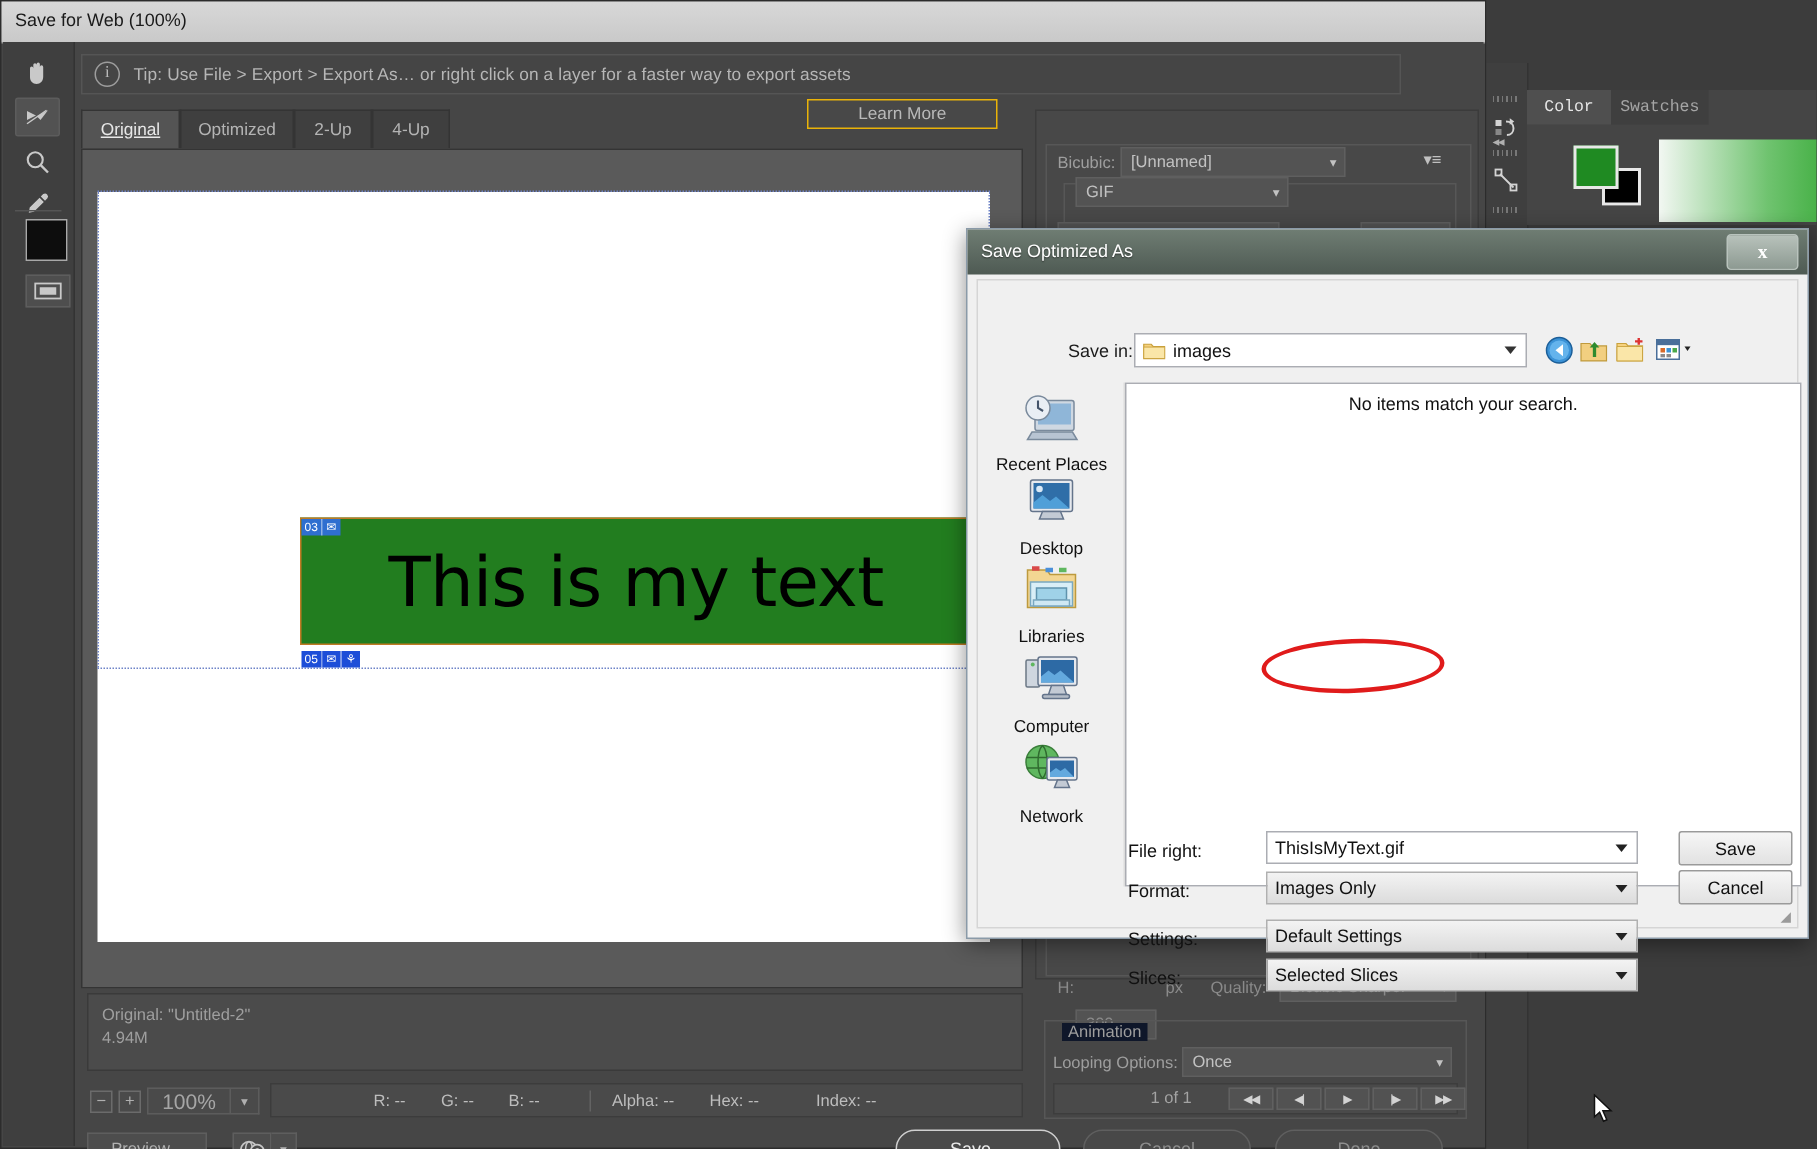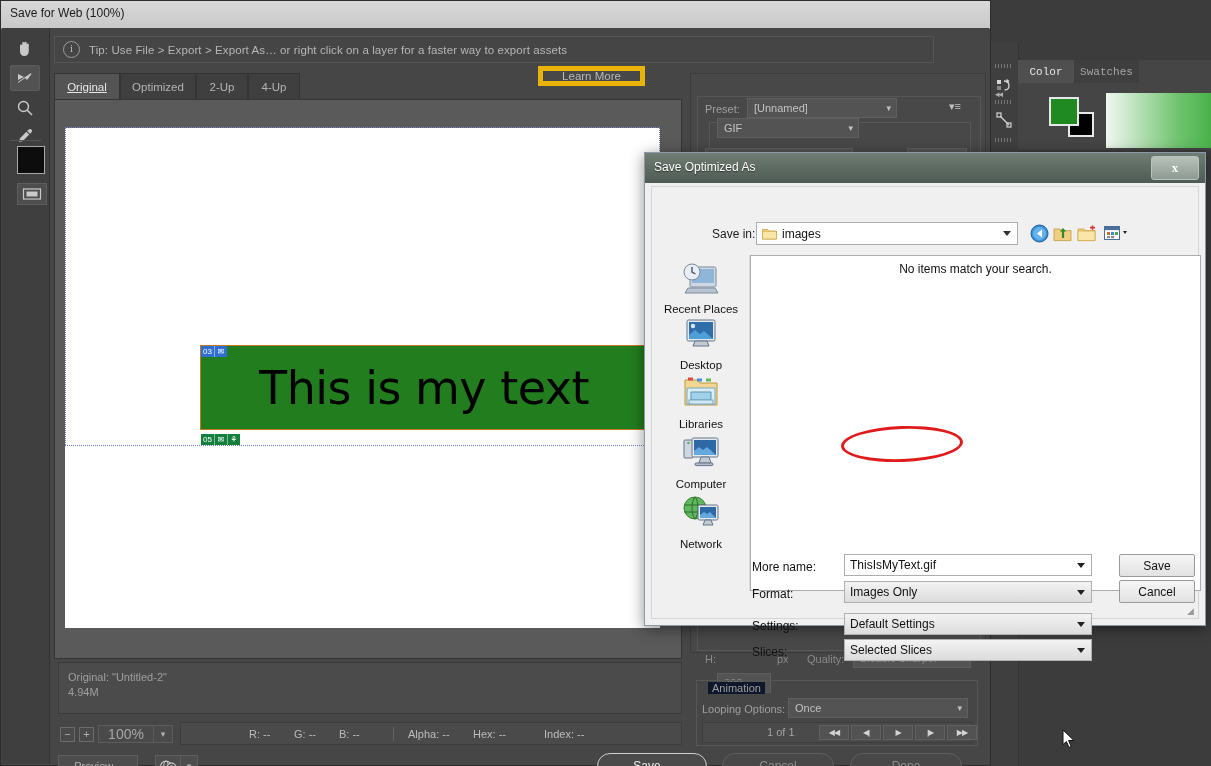--- a/index.html
+++ b/index.html
@@ -25,21 +25,21 @@
   .tool svg{display:block;}
   .toolsep{position:absolute;left:8px;width:31px;height:1px;background:#555;}
   .swatchbox{position:absolute;left:15px;top:118px;width:30px;height:30px;}
   .sw-fg{position:absolute;left:0;top:0;width:28px;height:28px;background:#0d0d0d;border:1px solid #a8a8a8;box-sizing:border-box;}
   .tool-toggle{position:absolute;left:15px;top:155px;width:30px;height:22px;background:#4e4e4e;border:1px solid #5d5d5d;box-sizing:border-box;display:flex;align-items:center;justify-content:center;}
 
   
   .tipbar{position:absolute;left:52px;top:8px;width:880px;height:27px;background:#454545;border:1px solid #555;box-sizing:border-box;display:flex;align-items:center;}
   .tip-icon{margin-left:8px;width:15px;height:15px;border-radius:50%;border:1px solid #9d9d9d;color:#bdbdbd;font-size:11px;line-height:13px;text-align:center;font-family:"Liberation Serif",serif;}
   .tip-text{margin-left:9px;font-size:11.5px;color:#b6b6b6;letter-spacing:.1px;}
-  .learnmore{position:absolute;left:536px;top:38px;width:107px;height:20px;background:#484848;border:5px solid #eab308;box-sizing:border-box;
+  .learnmore{position:absolute;left:536px;top:38px;width:127px;height:20px;background:#484848;border:1px solid #eab308;box-sizing:border-box;
     color:#b9b9b9;font-size:11.5px;display:flex;align-items:center;justify-content:center;}
 
   
   .tabrow{position:absolute;left:52px;top:45px;width:628px;height:26px;border-bottom:1px solid #2f2f2f;}
   .tab{position:absolute;top:0;height:26px;display:flex;align-items:center;justify-content:center;
     font-size:11.5px;color:#b4b4b4;background:#3f3f3f;border:1px solid #343434;border-bottom:none;box-sizing:border-box;}
   .tab.active{background:#545454;color:#e8e8e8;text-decoration:underline;}
 
   
   .canvas-wrap{position:absolute;left:52px;top:71px;width:628px;height:560px;background:#5a5a5a;border:1px solid #343434;box-sizing:border-box;}
@@ -50,21 +50,21 @@
   .slice-dash-r{position:absolute;left:604px;top:27px;width:0;height:318px;border-left:1px dotted #6e83c8;}
 
   .greenslice{position:absolute;left:145px;top:245px;width:448px;height:85px;background:#227d1f;border:1px solid #c07a24;box-sizing:border-box;}
   .greentext{position:absolute;left:0;top:0;width:100%;height:100%;display:flex;align-items:center;justify-content:center;
     font-size:46px;color:#000;font-family:"DejaVu Sans",sans-serif;font-weight:400;letter-spacing:-.5px;}
 
   .slicetag{position:absolute;height:11px;display:flex;align-items:stretch;font-size:8px;line-height:11px;}
   .slicetag .num{padding:0 2px;color:#fff;}
   .slicetag .ic{width:12px;text-align:center;color:#fff;font-size:8px;border-left:1px solid rgba(255,255,255,.45);}
   .st-blue .num,.st-blue .ic{background:#2f6fd0;}
-  .st-grey .num,.st-grey .ic{background:#15803d;}
+  .st-grey .num,.st-grey .ic{background:#1d4ed8;}
 
   .origbox{position:absolute;left:56px;top:634px;width:624px;height:52px;background:#4b4b4b;border:1px solid #3a3a3a;box-sizing:border-box;}
   .origtxt{position:absolute;left:9px;font-size:11px;color:#9f9f9f;}
 
   .zoomrow{position:absolute;left:58px;top:695px;height:22px;display:flex;align-items:center;}
   .zbtn{width:15px;height:15px;border:1px solid #6b6b6b;color:#b0b0b0;font-size:11px;line-height:13px;text-align:center;box-sizing:border-box;margin-right:4px;background:#4a4a4a;}
   .zval{width:56px;height:18px;background:#4a4a4a;border:1px solid #5c5c5c;box-sizing:border-box;color:#a6a6a6;font-size:14px;display:flex;align-items:center;justify-content:center;}
   .zcar{width:19px;height:18px;background:#4a4a4a;border:1px solid #5c5c5c;border-left:none;box-sizing:border-box;color:#b0b0b0;font-size:9px;display:flex;align-items:center;justify-content:center;}
 
   .readout{position:absolute;left:178px;top:694px;width:502px;height:23px;background:#4a4a4a;border:1px solid #3c3c3c;box-sizing:border-box;color:#bdbdbd;font-size:11px;}
@@ -270,21 +270,21 @@
       </div>
       <div class="helpcar">▾</div>
 
       <div class="pillbtn pill-save">Save...</div>
       <div class="pillbtn pill-cancel">Cancel</div>
       <div class="pillbtn pill-done">Done</div>
 
       <div class="settings">
         <div class="grp" style="left:6px;top:22px;width:284px;height:555px;"></div>
 
-        <div class="lab" style="left:14px;top:29px">Preset:</div>
+        <div class="lab" style="left:14px;top:29px">Bicubic:</div>
         <div class="sel-ctl" style="left:56px;top:24px;width:150px">
           <span>[Unnamed]</span>
           <span class="car">▾</span>
         </div>
         <div class="flyout" style="left:258px;top:26px">▾≡</div>
 
         <div class="grp" style="left:18px;top:48px;width:262px;height:120px;"></div>
         <div class="sel-ctl" style="left:26px;top:44px;width:142px">
           <span>GIF</span>
           <span class="car">▾</span>
@@ -468,21 +468,21 @@
               <rect x="14" y="29" width="18" height="2.6" rx="1.2" fill="#b4bcc7" stroke="#64748b"></rect>
             </svg>
           <span class="place-lbl">Computer</span>
         </div>
       </div>
 
       <div class="filelist">
         <div class="nomatch">No items match your search.</div>
       </div>
 
-      <div class="frow-lab" style="left:100px;top:373px">More name:</div>
+      <div class="frow-lab" style="left:100px;top:373px">File right:</div>
       <div class="ctl ctl-white" style="left:192px;top:367px;width:248px">
         <span>ThisIsMyText.gif</span>
         <span class="car"></span>
       </div>
 
       <div class="frow-lab" style="left:100px;top:400px">Format:</div>
       <div class="ctl ctl-grey" style="left:192px;top:394px;width:248px">
         <span>Images Only</span>
         <span class="car"></span>
       </div>

